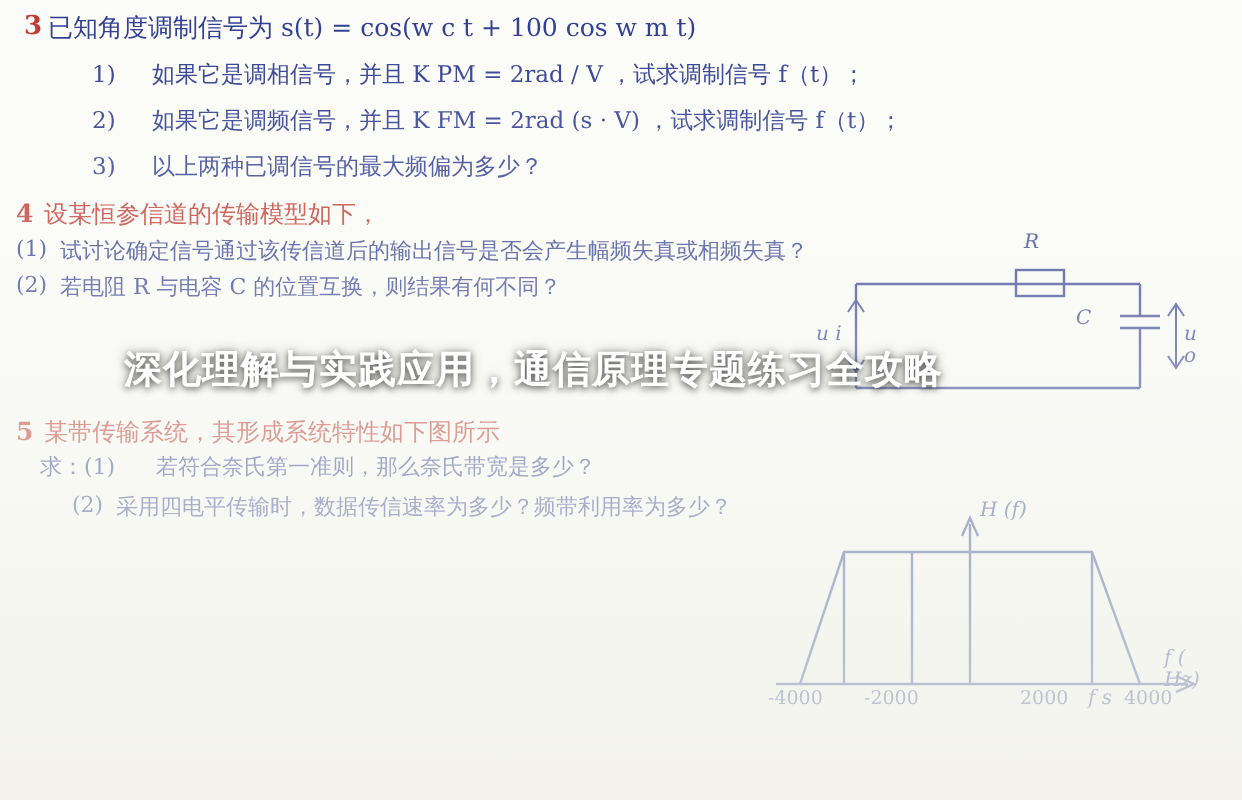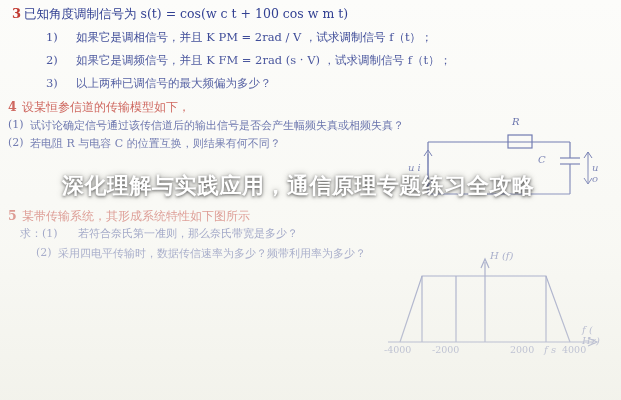--- a/index.html
+++ b/index.html
@@ -78,21 +78,21 @@
   }
 
   
   .overlay-title {
     position: absolute;
     left: 50px;
     top: 172px;
     width: 522px;
     font-family: "Liberation Sans", sans-serif;
     font-weight: bold;
-    font-size: 22px;
+    font-size: 19px;
     line-height: 28px;
     color: #ffffff;
     letter-spacing: 0.5px;
     text-shadow: 0 1px 3px rgba(0,0,0,0.55), 0 0 6px rgba(0,0,0,0.35);
     pointer-events: none;
     padding-left: 12px;
   }
 </style>
 </head>
 <body>

